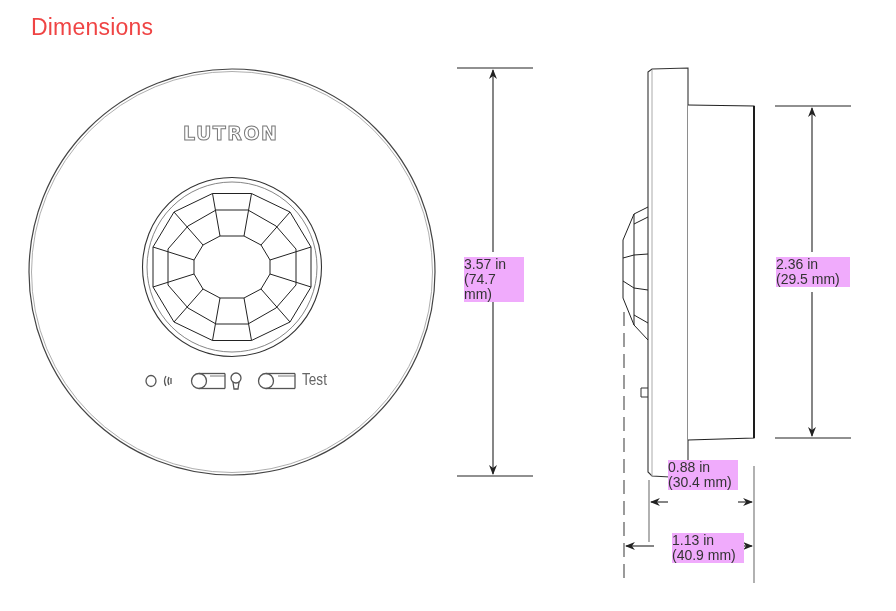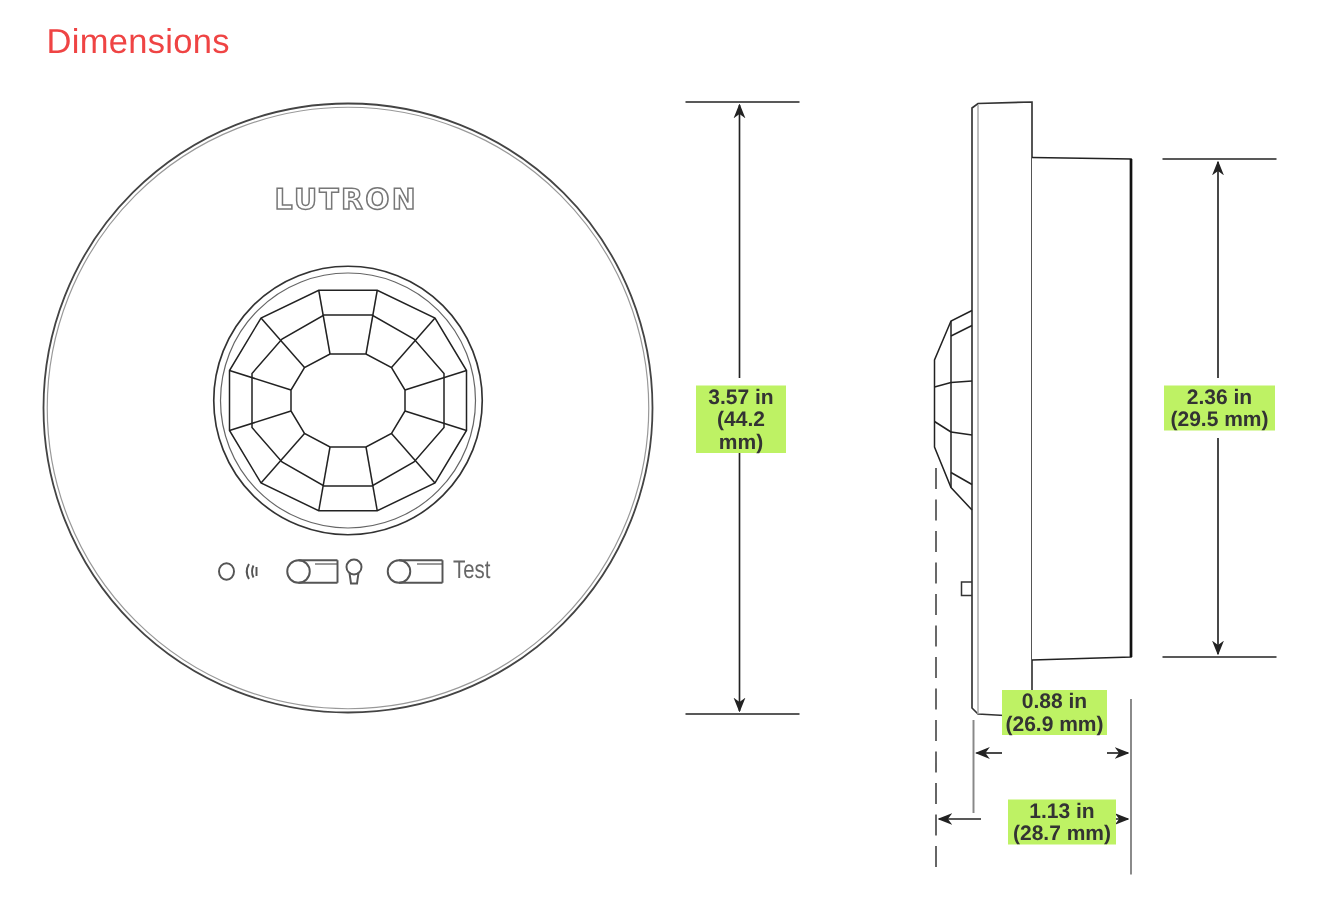--- a/index.html
+++ b/index.html
@@ -1,19 +1,19 @@
 <!DOCTYPE html>
 <html><head>
   <meta charset="utf-8">
   <style>
     html, body { margin: 0; padding: 0; background: #ffffff; }
     body { width: 896px; height: 611px; position: relative; overflow: hidden; font-family: "Liberation Sans", sans-serif; }
     .title { position: absolute; left: 31px; top: 14px; font-size: 23px; color: #ef4444; font-family: "Liberation Sans", sans-serif; letter-spacing: 0.2px; }
     svg.drawing { position: absolute; left: 0; top: 0; }
-    .dimlabel { position: absolute; text-align: center; font-size: 14px; line-height: 15px; color: #333333; background: #bef264; font-family: "Liberation Sans", sans-serif; font-weight: bold; }
+    .dimlabel { position: absolute; font-size: 14px; line-height: 15px; color: #333333; background: #f0abfc; font-family: "Liberation Sans", sans-serif; }
     .dimlabel span { display: block; }
     .logo { position: absolute; left: 183px; top: 122px; width: 104px; text-align: left; font-size: 19px; letter-spacing: 1.5px; color: #ffffff; -webkit-text-stroke: 1px #777777; font-family: "DejaVu Sans", sans-serif; font-weight: bold; }
     .test-label { position: absolute; left: 302px; top: 370px; font-size: 17px; color: #666666; font-family: "Liberation Sans", sans-serif; transform: scaleX(0.8); transform-origin: left top; }
   </style>
 </head>
 <body>
 
 <div class="title">Dimensions</div>
 
 <svg class="drawing" width="896" height="611" viewBox="0 0 896 611" xmlns="http://www.w3.org/2000/svg">
@@ -131,29 +131,29 @@
       <line x1="726" y1="546" x2="752" y2="546" marker-end="url(#arr)"></line>
     </g>
   </g>
 </svg>
 
 <div class="logo">LUTRON</div>
 <div class="test-label">Test</div>
 
 <div class="dimlabel" style="left:464px; top:257px; width:60px;">
   <span>3.57 in</span>
-  <span>(44.2 mm)</span>
+  <span>(74.7 mm)</span>
 </div>
 
 <div class="dimlabel" style="left:776px; top:257px; width:74px;">
   <span>2.36 in</span>
   <span>(29.5 mm)</span>
 </div>
 
 <div class="dimlabel" style="left:668px; top:460px; width:70px;">
   <span>0.88 in</span>
-  <span>(26.9 mm)</span>
+  <span>(30.4 mm)</span>
 </div>
 
 <div class="dimlabel" style="left:672px; top:533px; width:72px;">
   <span>1.13 in</span>
-  <span>(28.7 mm)</span>
+  <span>(40.9 mm)</span>
 </div>
 
 </body></html>

